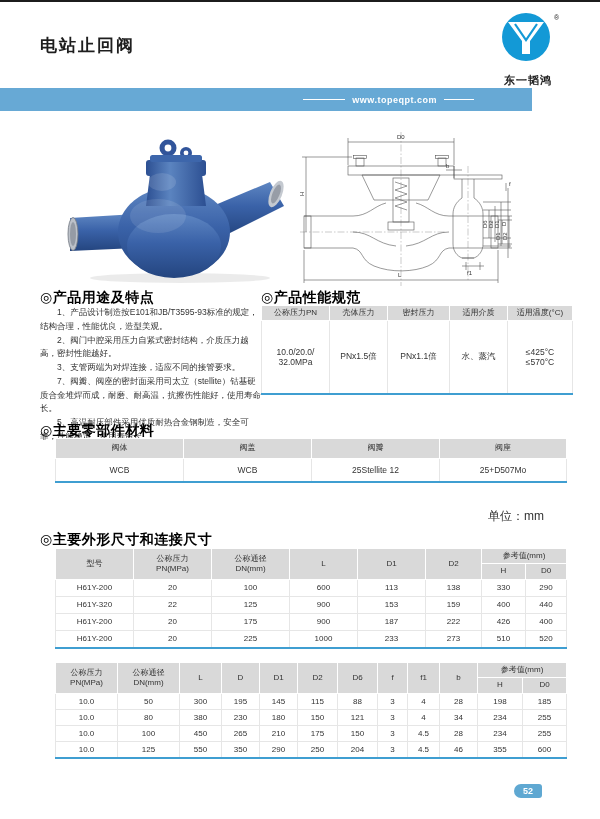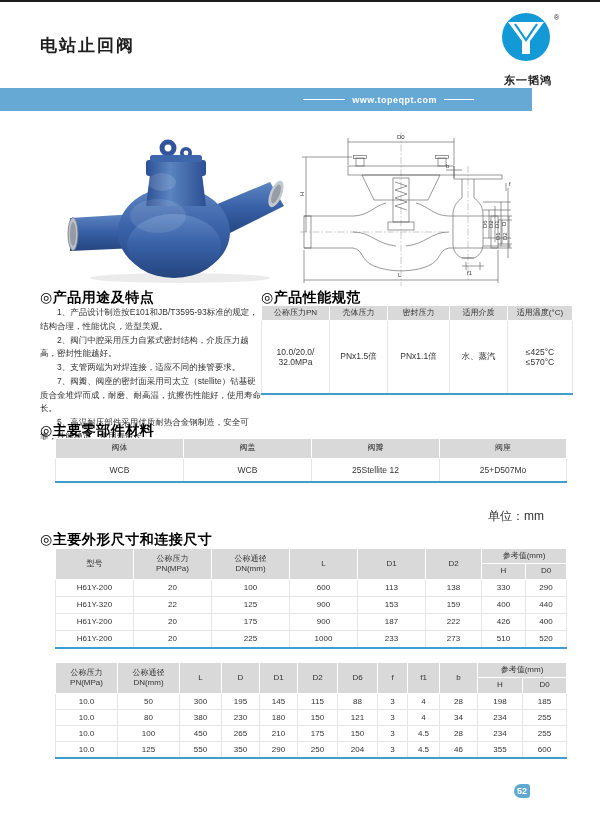--- a/index.html
+++ b/index.html
@@ -27,21 +27,21 @@
   .perf-table td{height:70px;}
   .mat-table{position:absolute;left:55px;top:438px;width:511px;}
   .mat-table th{height:15px;}
   .mat-table td{height:20px;}
   .unit{position:absolute;left:466px;top:508px;width:100px;text-align:center;font-size:12px;color:#333;}
   .dim1-table{position:absolute;left:55px;top:548px;width:511px;}
   .dim2-table{position:absolute;left:55px;top:662px;width:511px;}
   .dim1-table td{height:14px;font-size:8px;}
   .dim2-table td{height:13px;font-size:8px;}
   .note{position:absolute;left:40px;top:756px;font-size:8.5px;color:#333;}
-  .page-badge{position:absolute;left:514px;top:784px;width:16px;height:14px;background:#5fa8d2;border-radius:7px 3px 3px 7px;color:#fff;font-size:9px;font-weight:bold;display:flex;align-items:center;justify-content:center;}
+  .page-badge{position:absolute;left:514px;top:784px;width:28px;height:14px;background:#5fa8d2;border-radius:7px 3px 3px 7px;color:#fff;font-size:9px;font-weight:bold;display:flex;align-items:center;justify-content:center;}
   svg text{font-family:"Liberation Sans","DejaVu Sans",sans-serif;}
 </style>
 </head>
 <body>
 
 <div class="page">
   <div class="topline"></div>
 
   <h1 class="title">电站止回阀</h1>
 

